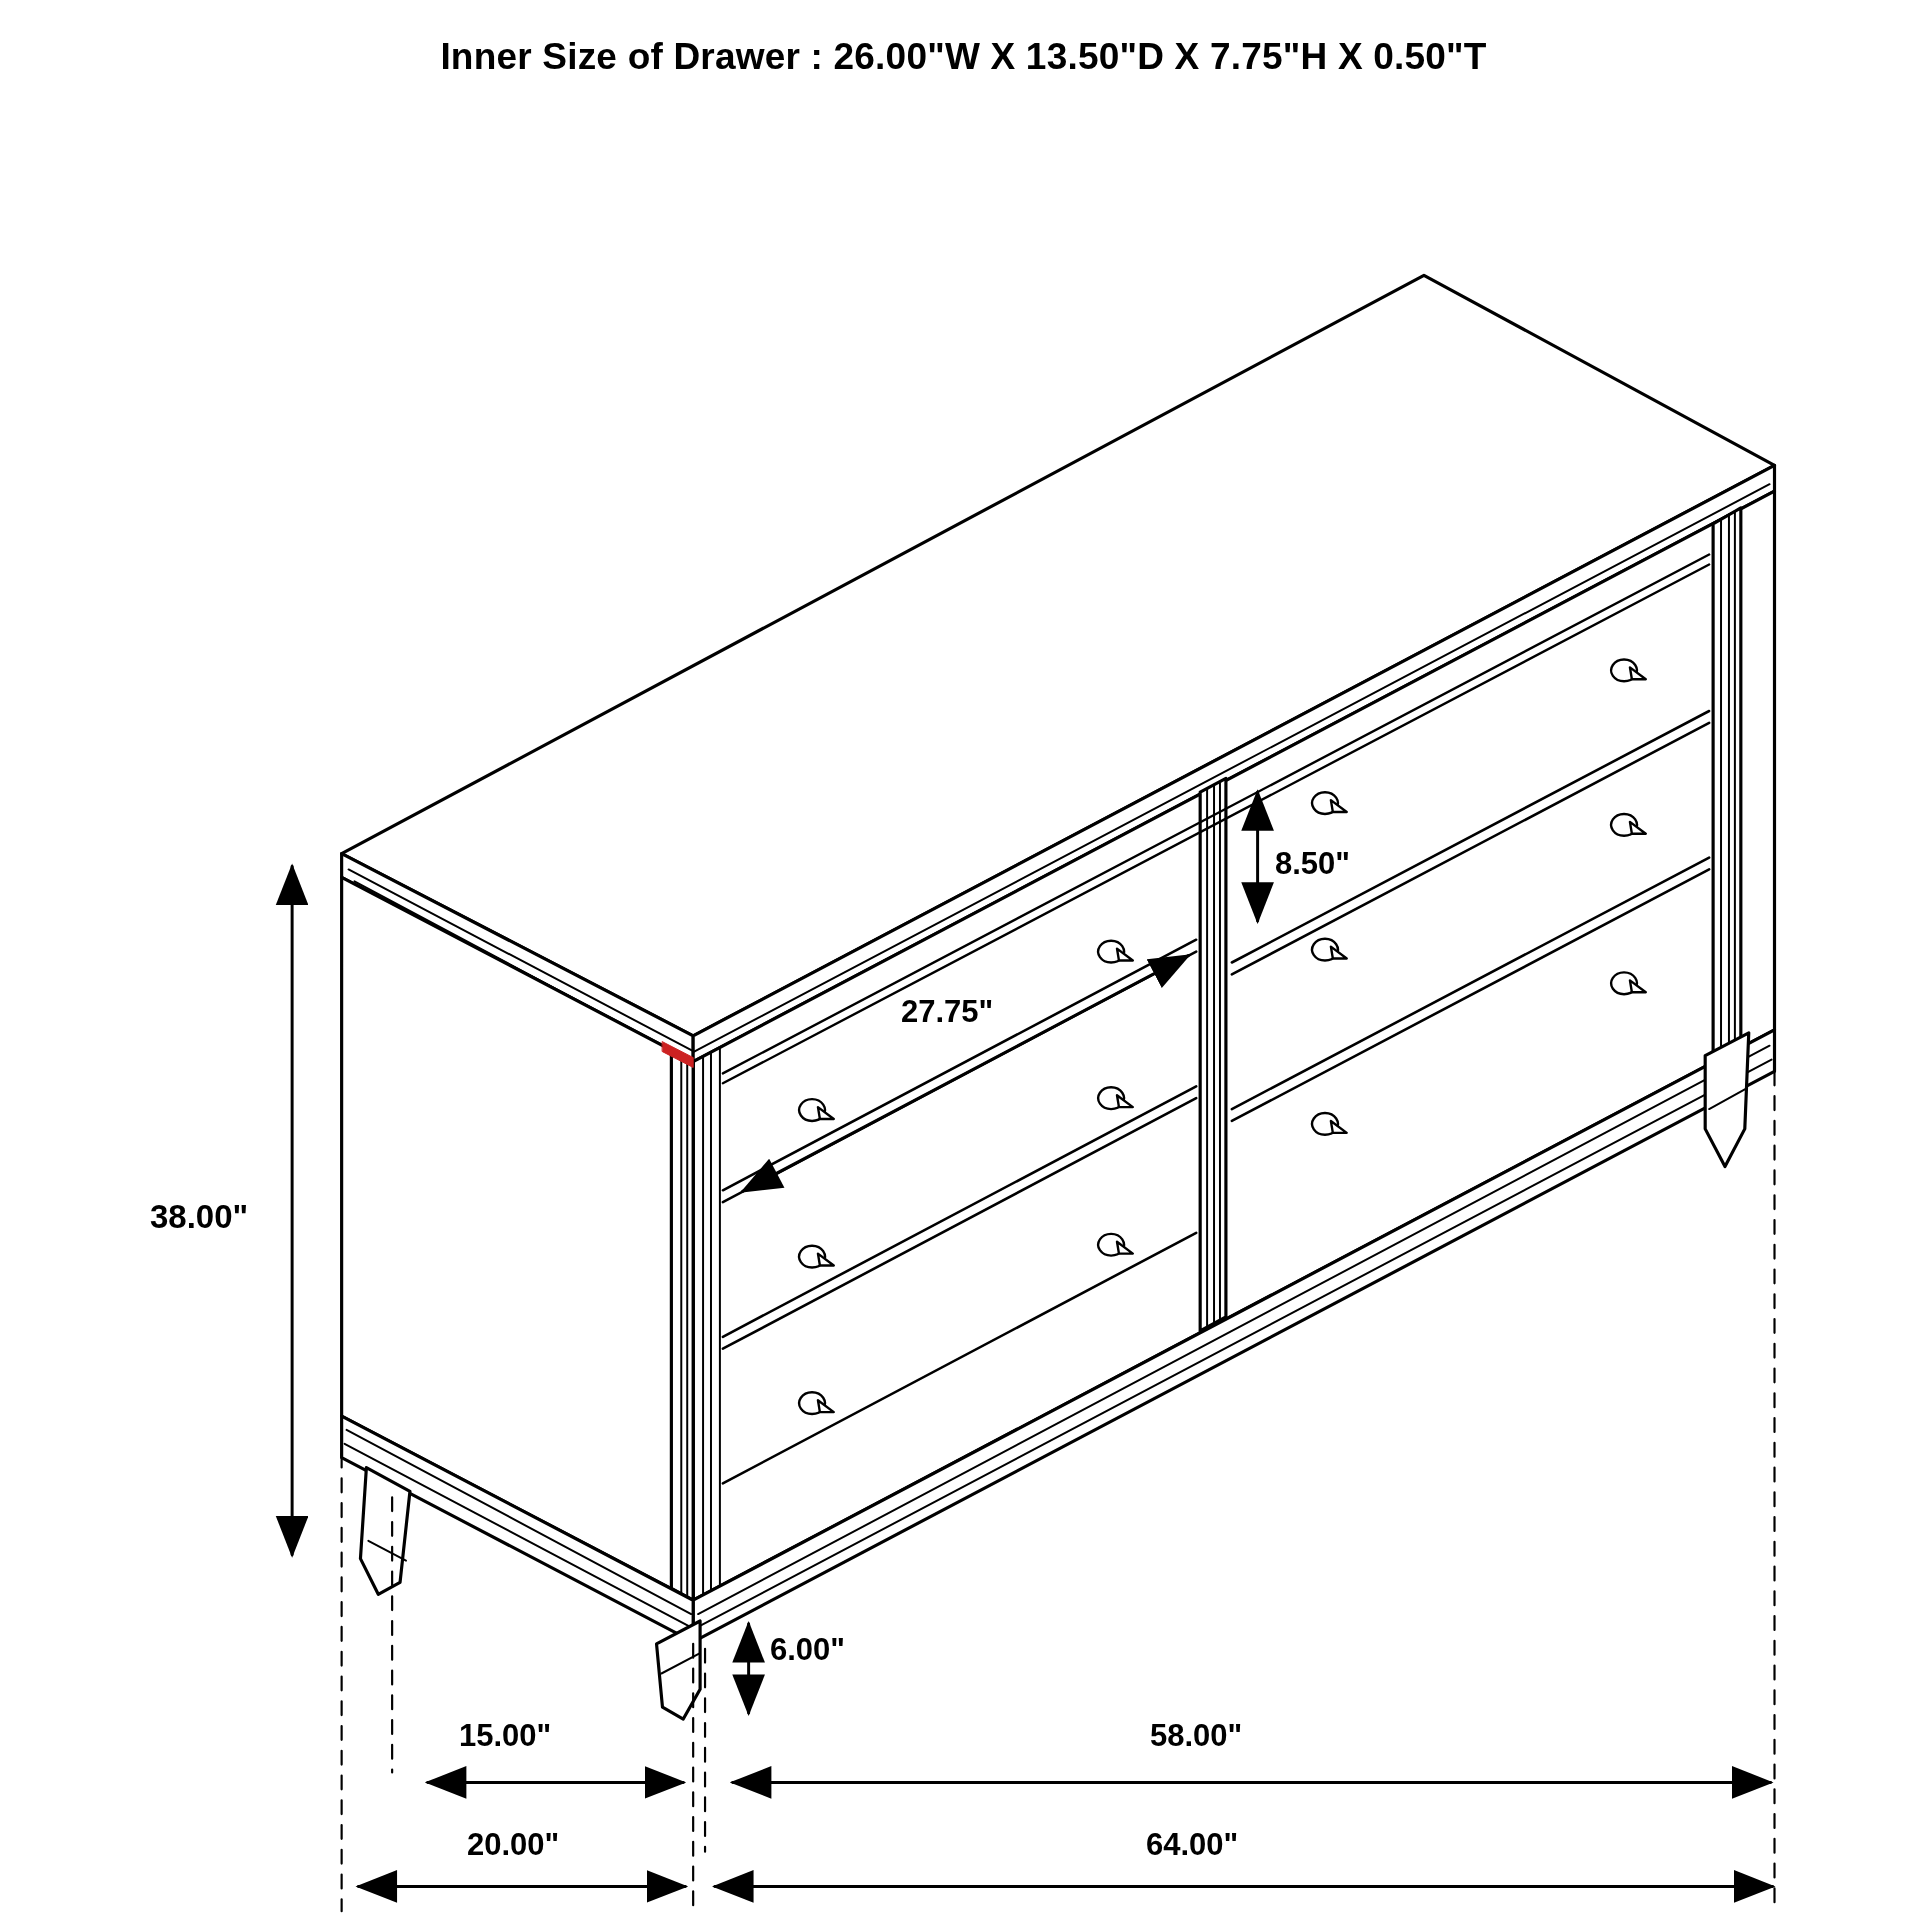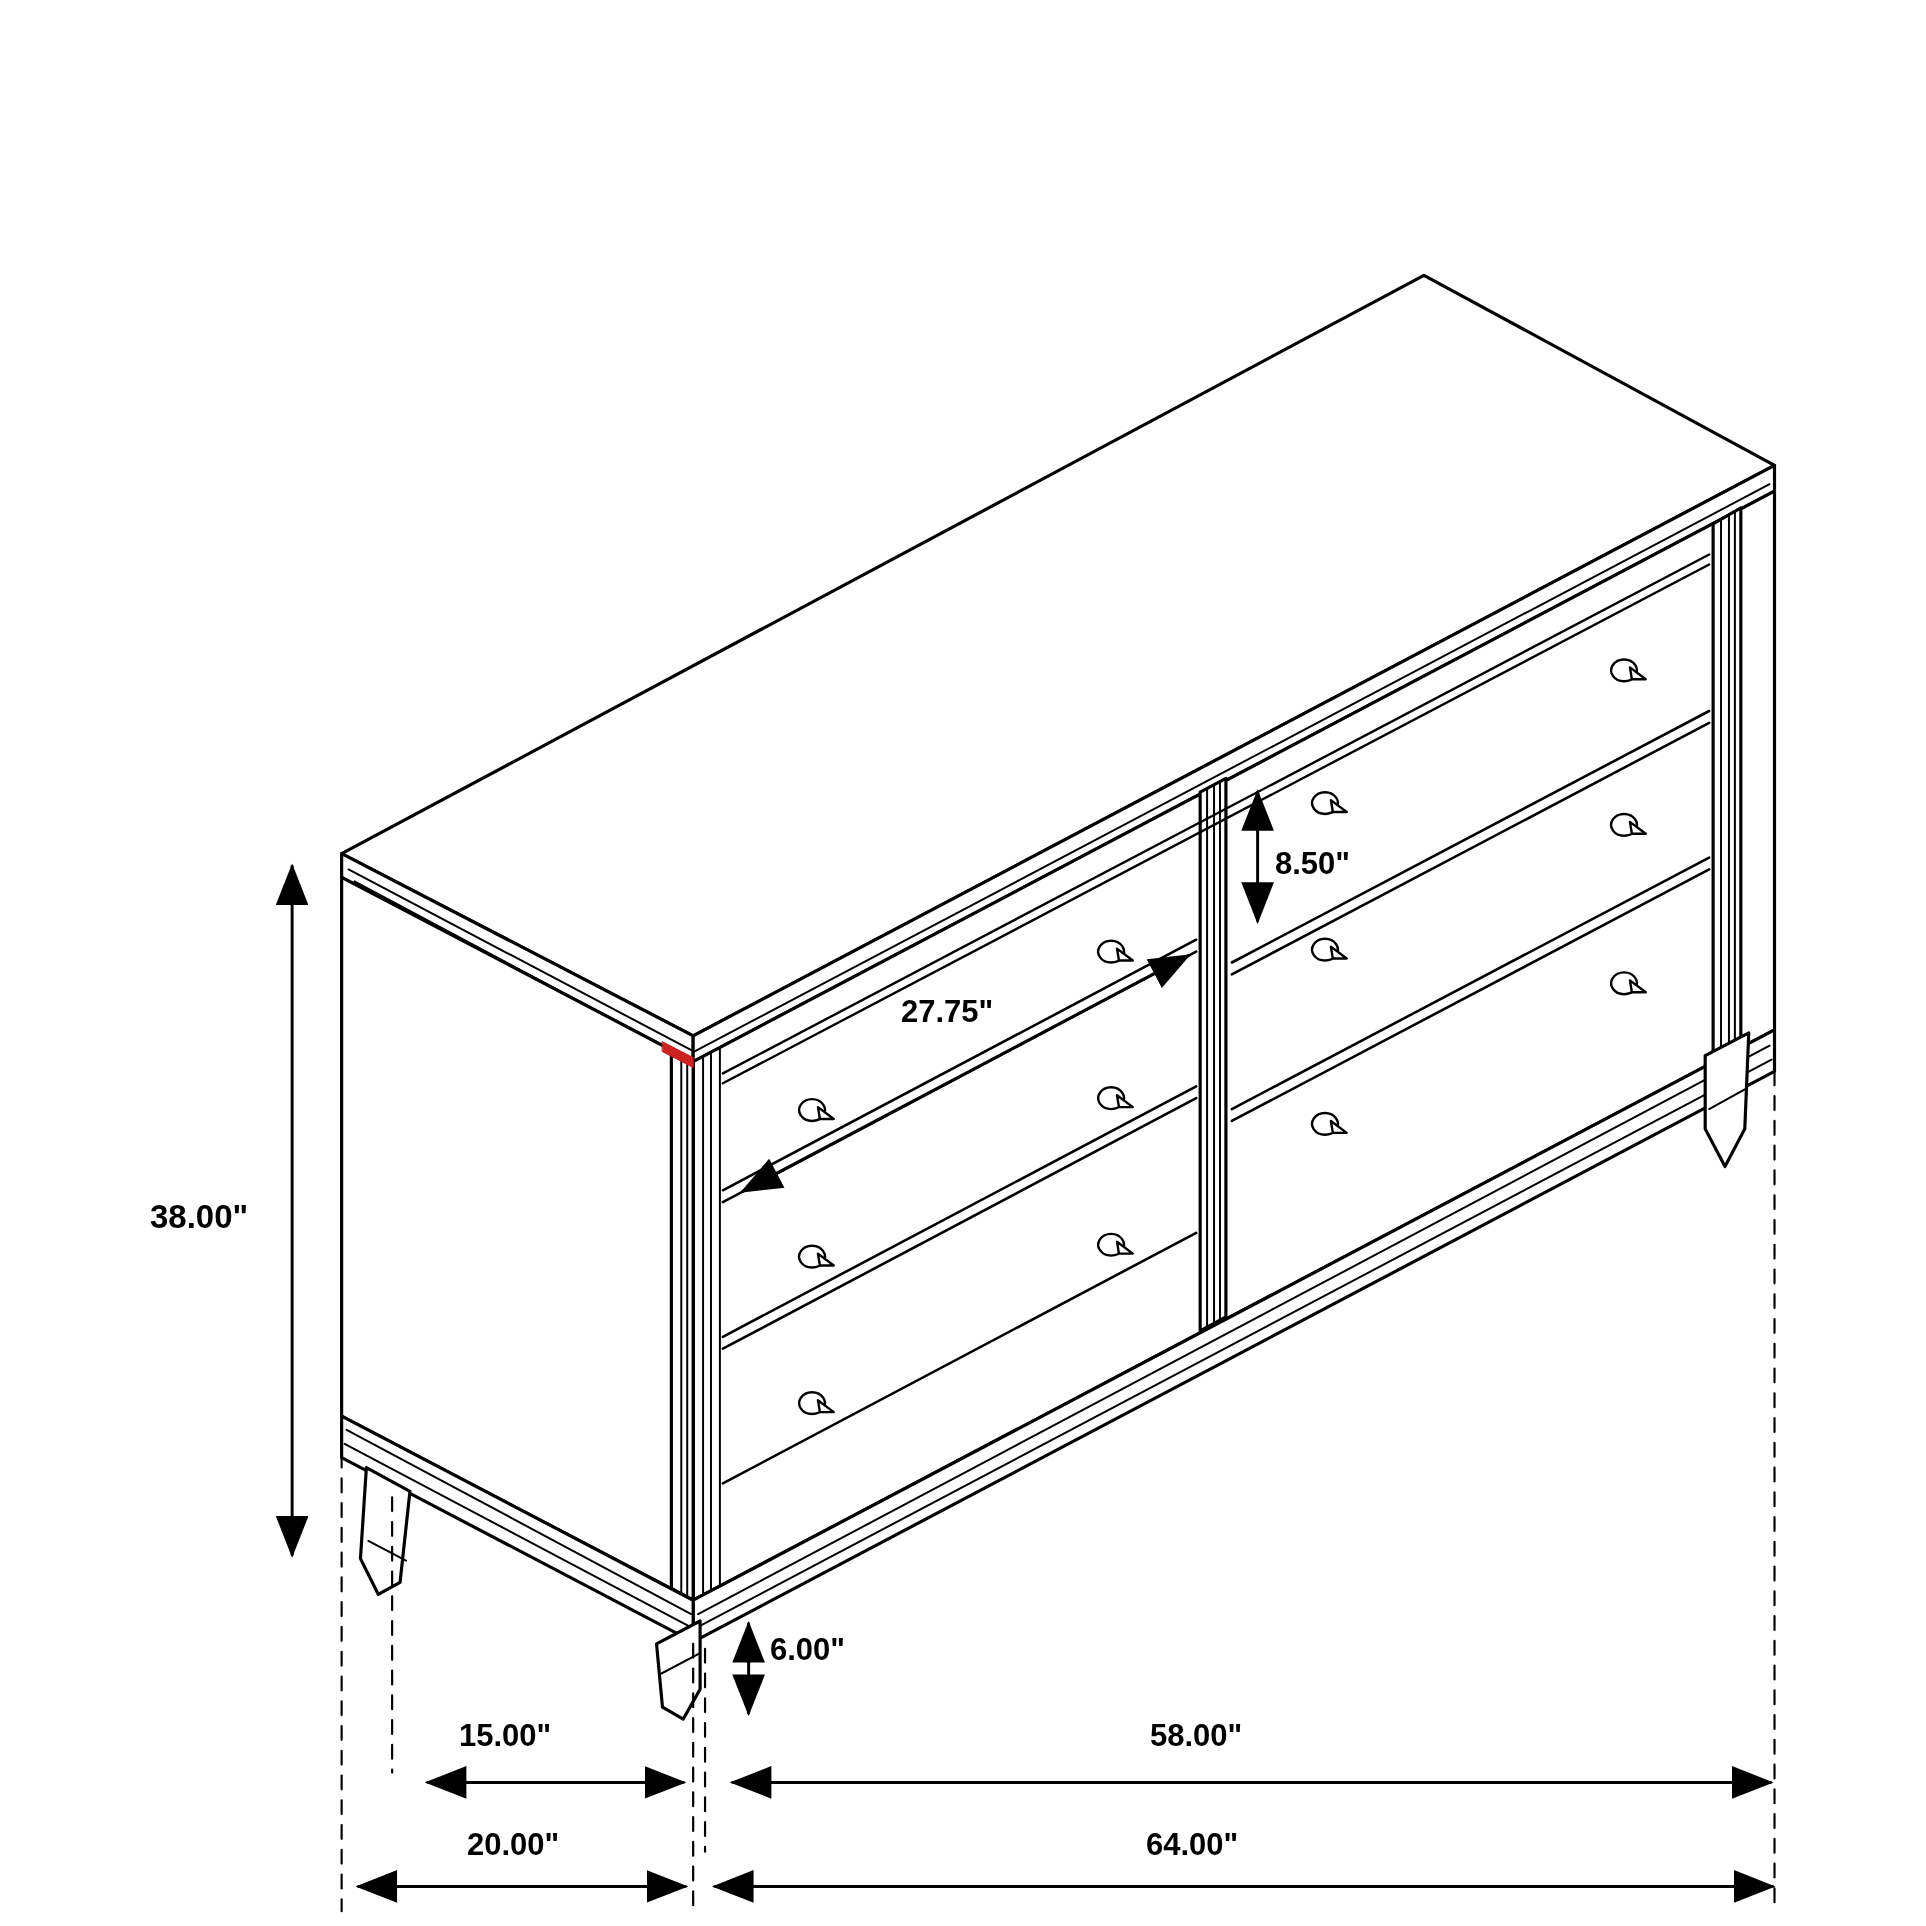--- a/index.html
+++ b/index.html
@@ -13,20 +13,21 @@
   .dimlabel{
     position:absolute;font-size:31px;font-weight:bold;white-space:nowrap;
   }
   .dimlabel.big{font-size:33px;}
 </style>
 </head>
 <body>
 
 <div id="stage">
 
+  <div id="title">Inner Size of Drawer : 26.00"W X 13.50"D X 7.75"H X  0.50"T</div>
 
   <svg id="art" viewBox="0 0 1946 1946">
     <defs>
       <marker id="arrHead" markerWidth="16" markerHeight="16" refX="13" refY="5.5" orient="auto">
         <path d="M0,0 L14,5.5 L0,11 z" fill="#000"></path>
       </marker>
       <marker id="arrTail" markerWidth="16" markerHeight="16" refX="1" refY="5.5" orient="auto">
         <path d="M14,0 L0,5.5 L14,11 z" fill="#000"></path>
       </marker>
     </defs>

